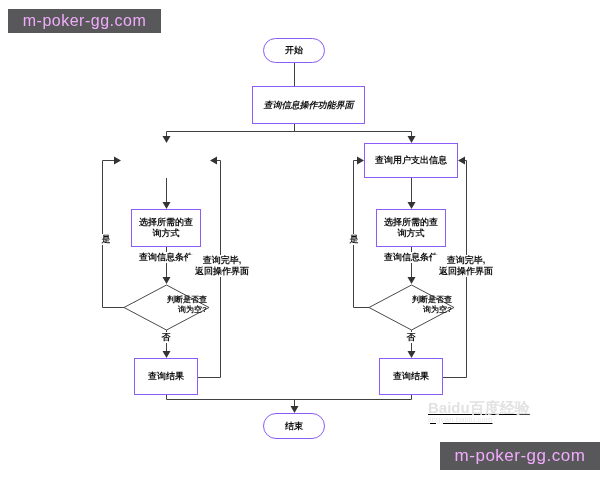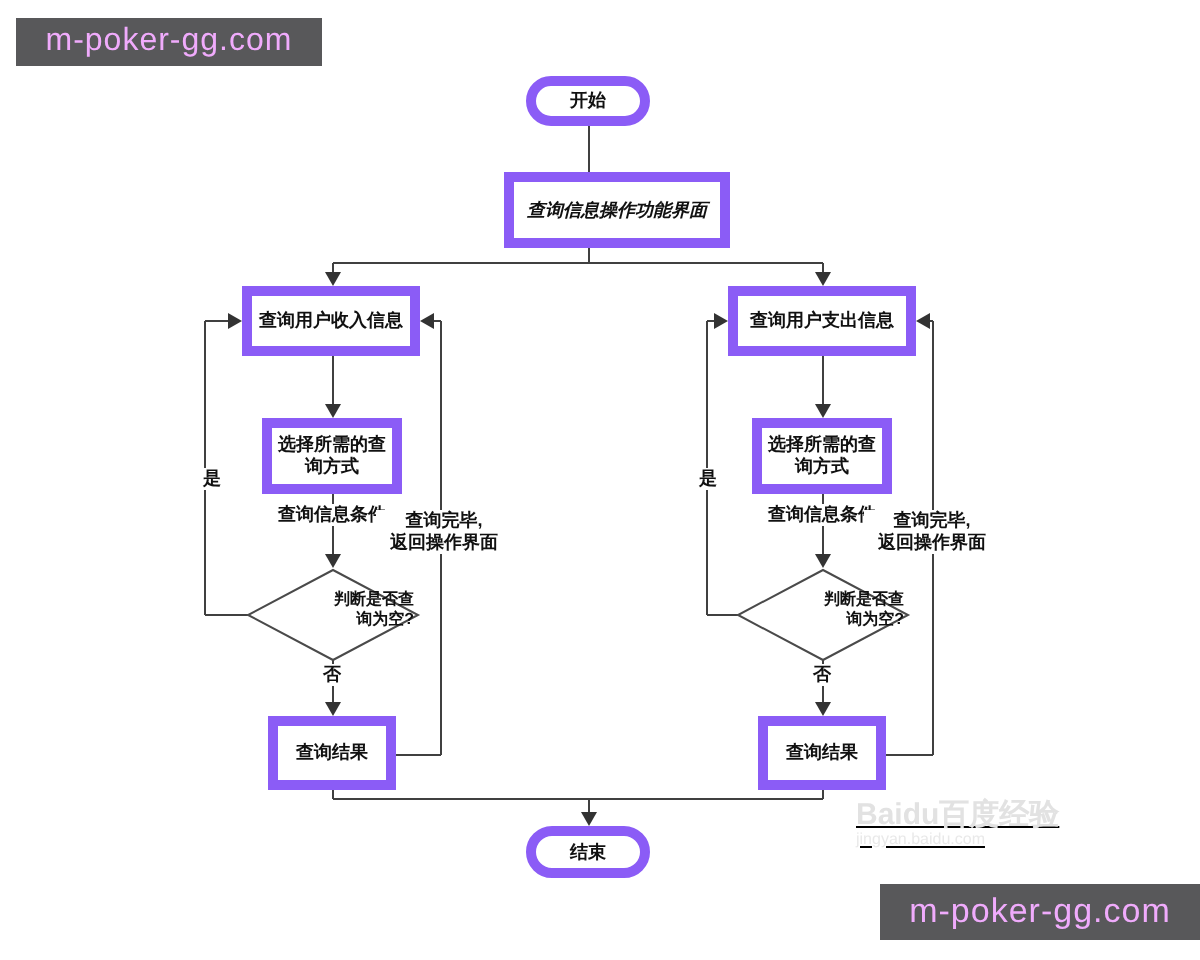--- a/index.html
+++ b/index.html
@@ -1,19 +1,19 @@
 <!DOCTYPE html>
 <html><head>
 <meta charset="utf-8">
 <style>
   html,body{margin:0;padding:0;}
   body{background:#ffffff;font-family:"Liberation Sans","DejaVu Sans",sans-serif;}
   #canvas{position:relative;width:600px;height:480px;background:#ffffff;overflow:hidden;}
   svg.connectors{position:absolute;left:0;top:0;z-index:1;}
-  .node{position:absolute;z-index:2;background:#ffffff;border:5px solid #8b5cf6;
+  .node{position:absolute;z-index:2;background:#ffffff;border:1px solid #8b5cf6;
         display:flex;align-items:center;justify-content:center;text-align:center;
         font-size:9px;font-weight:bold;color:#111;line-height:11px;box-sizing:border-box;}
   .oval{border-radius:13px;}
   .freelabel{position:absolute;z-index:3;font-size:9px;font-weight:bold;color:#111;
         text-align:center;line-height:11px;}
   .whitebg{background:#ffffff;}
   .diamond-text{position:absolute;z-index:2;font-size:8px;font-weight:bold;color:#111;
         text-align:right;line-height:10px;background:transparent;}
   .wm-bar{position:absolute;z-index:5;display:flex;align-items:center;justify-content:center;
         color:#f0abfc;font-size:16px;letter-spacing:0.5px;}
@@ -76,23 +76,20 @@
   </svg>
 
   <div class="node oval" style="left:263px;top:38px;width:62px;height:25px;">
     <span>开始</span>
   </div>
 
   <div class="node" style="left:252px;top:86px;width:113px;height:38px;font-style:italic;">
     <span>查询信息操作功能界面</span>
   </div>
 
-  <div class="node" style="left:121px;top:143px;width:89px;height:35px;">
-    <span>查询用户收入信息</span>
-  </div>
 
   <div class="node" style="left:364px;top:143px;width:94px;height:35px;font-family:Liberation Serif, serif;">
     <span>查询用户支出信息</span>
   </div>
 
   <div class="node" style="left:131px;top:209px;width:70px;height:38px;flex-direction:column;">
     <span>选择所需的查</span>
     <span>询方式</span>
   </div>
 

